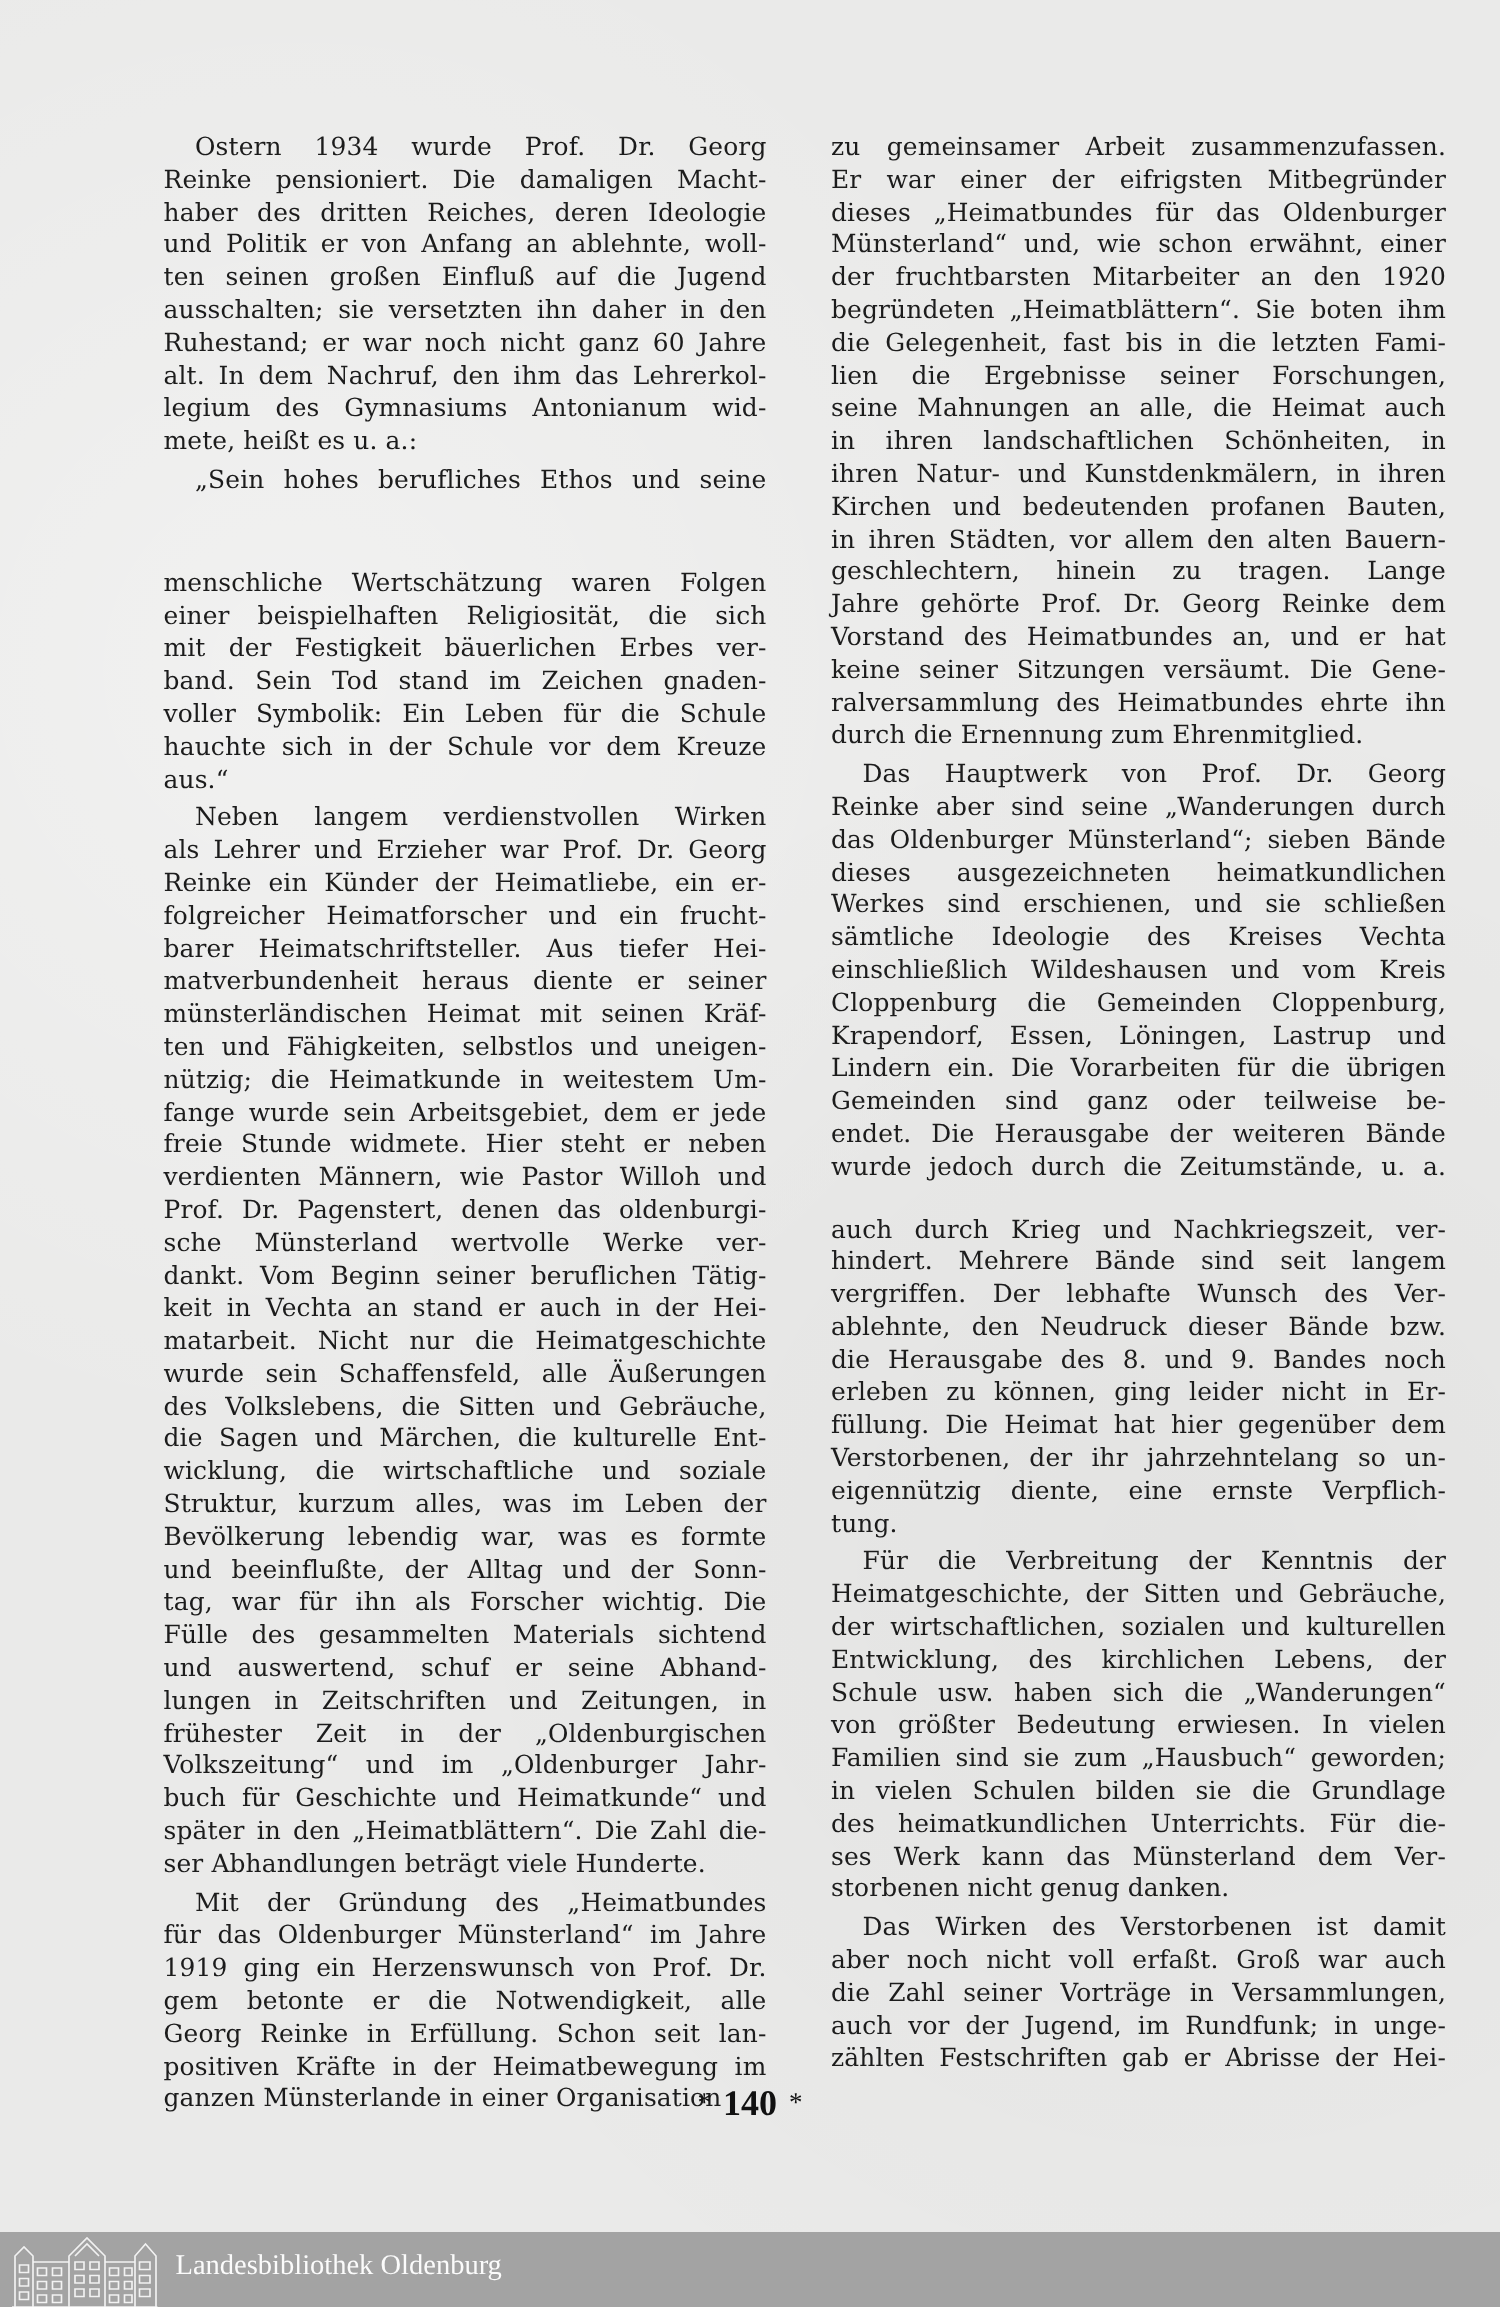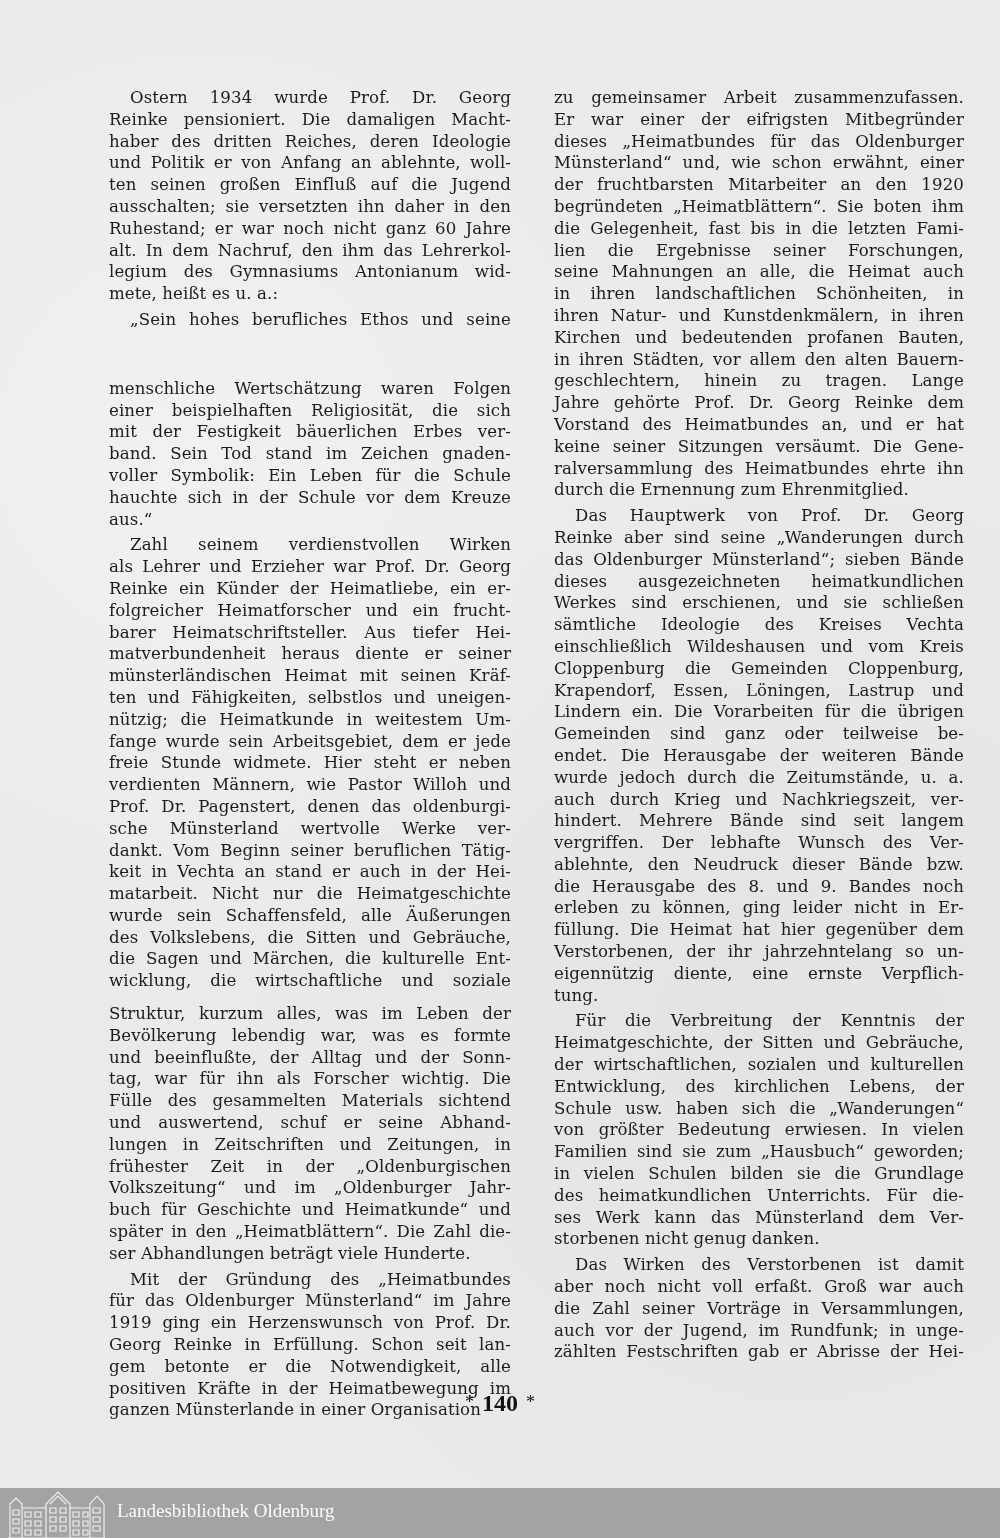--- a/index.html
+++ b/index.html
@@ -71,61 +71,61 @@
         <span class="line" style="white-space: normal; margin-top: 47px;">menschliche Wertschätzung waren Folgen</span>
         <span class="line" style="white-space: normal;">einer beispielhaften Religiosität, die sich</span>
         <span class="line" style="white-space: normal;">mit der Festigkeit bäuerlichen Erbes ver-</span>
         <span class="line" style="white-space: normal;">band. Sein Tod stand im Zeichen gnaden-</span>
         <span class="line" style="white-space: normal;">voller Symbolik: Ein Leben für die Schule</span>
         <span class="line" style="white-space: normal;">hauchte sich in der Schule vor dem Kreuze</span>
         <span class="line last">aus.“</span>
       </div>
       <div class="para-gap"></div>
       <div>
-        <span class="line indent" style="white-space: normal;">Zahl seinem verdienstvollen Wirken</span>
+        <span class="line indent" style="white-space: normal;">Neben langem verdienstvollen Wirken</span>
         <span class="line" style="white-space: normal;">als Lehrer und Erzieher war Prof. Dr. Georg</span>
         <span class="line" style="white-space: normal;">Reinke ein Künder der Heimatliebe, ein er-</span>
         <span class="line" style="white-space: normal;">folgreicher Heimatforscher und ein frucht-</span>
         <span class="line" style="white-space: normal;">barer Heimatschriftsteller. Aus tiefer Hei-</span>
         <span class="line" style="white-space: normal;">matverbundenheit heraus diente er seiner</span>
         <span class="line" style="white-space: normal;">münsterländischen Heimat mit seinen Kräf-</span>
         <span class="line" style="white-space: normal;">ten und Fähigkeiten, selbstlos und uneigen-</span>
         <span class="line" style="white-space: normal;">nützig; die Heimatkunde in weitestem Um-</span>
         <span class="line" style="white-space: normal;">fange wurde sein Arbeitsgebiet, dem er jede</span>
         <span class="line" style="white-space: normal;">freie Stunde widmete. Hier steht er neben</span>
         <span class="line" style="white-space: normal;">verdienten Männern, wie Pastor Willoh und</span>
         <span class="line" style="white-space: normal;">Prof. Dr. Pagenstert, denen das oldenburgi-</span>
         <span class="line" style="white-space: normal;">sche Münsterland wertvolle Werke ver-</span>
         <span class="line" style="white-space: normal;">dankt. Vom Beginn seiner beruflichen Tätig-</span>
         <span class="line" style="white-space: normal;">keit in Vechta an stand er auch in der Hei-</span>
         <span class="line" style="white-space: normal;">matarbeit. Nicht nur die Heimatgeschichte</span>
         <span class="line" style="white-space: normal;">wurde sein Schaffensfeld, alle Äußerungen</span>
         <span class="line" style="white-space: normal;">des Volkslebens, die Sitten und Gebräuche,</span>
         <span class="line" style="white-space: normal;">die Sagen und Märchen, die kulturelle Ent-</span>
         <span class="line" style="white-space: normal;">wicklung, die wirtschaftliche und soziale</span>
-        <span class="line" style="white-space: normal; margin-top: 11px;">Struktur, kurzum alles, was im Leben der</span>
+        <span class="line" style="white-space: normal;">Struktur, kurzum alles, was im Leben der</span>
         <span class="line" style="white-space: normal;">Bevölkerung lebendig war, was es formte</span>
         <span class="line" style="white-space: normal;">und beeinflußte, der Alltag und der Sonn-</span>
         <span class="line" style="white-space: normal;">tag, war für ihn als Forscher wichtig. Die</span>
         <span class="line" style="white-space: normal;">Fülle des gesammelten Materials sichtend</span>
         <span class="line" style="white-space: normal;">und auswertend, schuf er seine Abhand-</span>
         <span class="line" style="white-space: normal;">lungen in Zeitschriften und Zeitungen, in</span>
         <span class="line" style="white-space: normal;">frühester Zeit in der „Oldenburgischen</span>
         <span class="line" style="white-space: normal;">Volkszeitung“ und im „Oldenburger Jahr-</span>
         <span class="line" style="white-space: normal;">buch für Geschichte und Heimatkunde“ und</span>
         <span class="line" style="white-space: normal;">später in den „Heimatblättern“. Die Zahl die-</span>
         <span class="line last">ser Abhandlungen beträgt viele Hunderte.</span>
       </div>
       <div class="para-gap"></div>
       <div>
         <span class="line indent" style="white-space: normal;">Mit der Gründung des „Heimatbundes</span>
         <span class="line" style="white-space: normal;">für das Oldenburger Münsterland“ im Jahre</span>
         <span class="line" style="white-space: normal;">1919 ging ein Herzenswunsch von Prof. Dr.</span>
+        <span class="line" style="white-space: normal;">gem betonte er die Notwendigkeit, alle</span>
         <span class="line" style="white-space: normal;">Georg Reinke in Erfüllung. Schon seit lan-</span>
-        <span class="line" style="white-space: normal;">gem betonte er die Notwendigkeit, alle</span>
         <span class="line" style="white-space: normal;">positiven Kräfte in der Heimatbewegung im</span>
         <span class="line last">ganzen Münsterlande in einer Organisation</span>
       </div>
     </div>
   <div class="col col-right" id="col-right">
       <div>
         <span class="line" style="white-space: normal;">zu gemeinsamer Arbeit zusammenzufassen.</span>
         <span class="line" style="white-space: normal;">Er war einer der eifrigsten Mitbegründer</span>
         <span class="line" style="white-space: normal;">dieses „Heimatbundes für das Oldenburger</span>
         <span class="line" style="white-space: normal;">Münsterland“ und, wie schon erwähnt, einer</span>
@@ -153,21 +153,21 @@
         <span class="line" style="white-space: normal;">dieses ausgezeichneten heimatkundlichen</span>
         <span class="line" style="white-space: normal;">Werkes sind erschienen, und sie schließen</span>
         <span class="line" style="white-space: normal;">sämtliche Ideologie des Kreises Vechta</span>
         <span class="line" style="white-space: normal;">einschließlich Wildeshausen und vom Kreis</span>
         <span class="line" style="white-space: normal;">Cloppenburg die Gemeinden Cloppenburg,</span>
         <span class="line" style="white-space: normal;">Krapendorf, Essen, Löningen, Lastrup und</span>
         <span class="line" style="white-space: normal;">Lindern ein. Die Vorarbeiten für die übrigen</span>
         <span class="line" style="white-space: normal;">Gemeinden sind ganz oder teilweise be-</span>
         <span class="line" style="white-space: normal;">endet. Die Herausgabe der weiteren Bände</span>
         <span class="line" style="white-space: normal;">wurde jedoch durch die Zeitumstände, u. a.</span>
-        <span class="line" style="white-space: normal;">auch durch Krieg und Nachkriegszeit, ver-</span>
+        <span class="line" style="white-space: normal; margin-top: 20px;">auch durch Krieg und Nachkriegszeit, ver-</span>
         <span class="line" style="white-space: normal;">hindert. Mehrere Bände sind seit langem</span>
         <span class="line" style="white-space: normal;">vergriffen. Der lebhafte Wunsch des Ver-</span>
         <span class="line" style="white-space: normal;">ablehnte, den Neudruck dieser Bände bzw.</span>
         <span class="line" style="white-space: normal;">die Herausgabe des 8. und 9. Bandes noch</span>
         <span class="line" style="white-space: normal;">erleben zu können, ging leider nicht in Er-</span>
         <span class="line" style="white-space: normal;">füllung. Die Heimat hat hier gegenüber dem</span>
         <span class="line" style="white-space: normal;">Verstorbenen, der ihr jahrzehntelang so un-</span>
         <span class="line" style="white-space: normal;">eigennützig diente, eine ernste Verpflich-</span>
         <span class="line last">tung.</span>
       </div>

